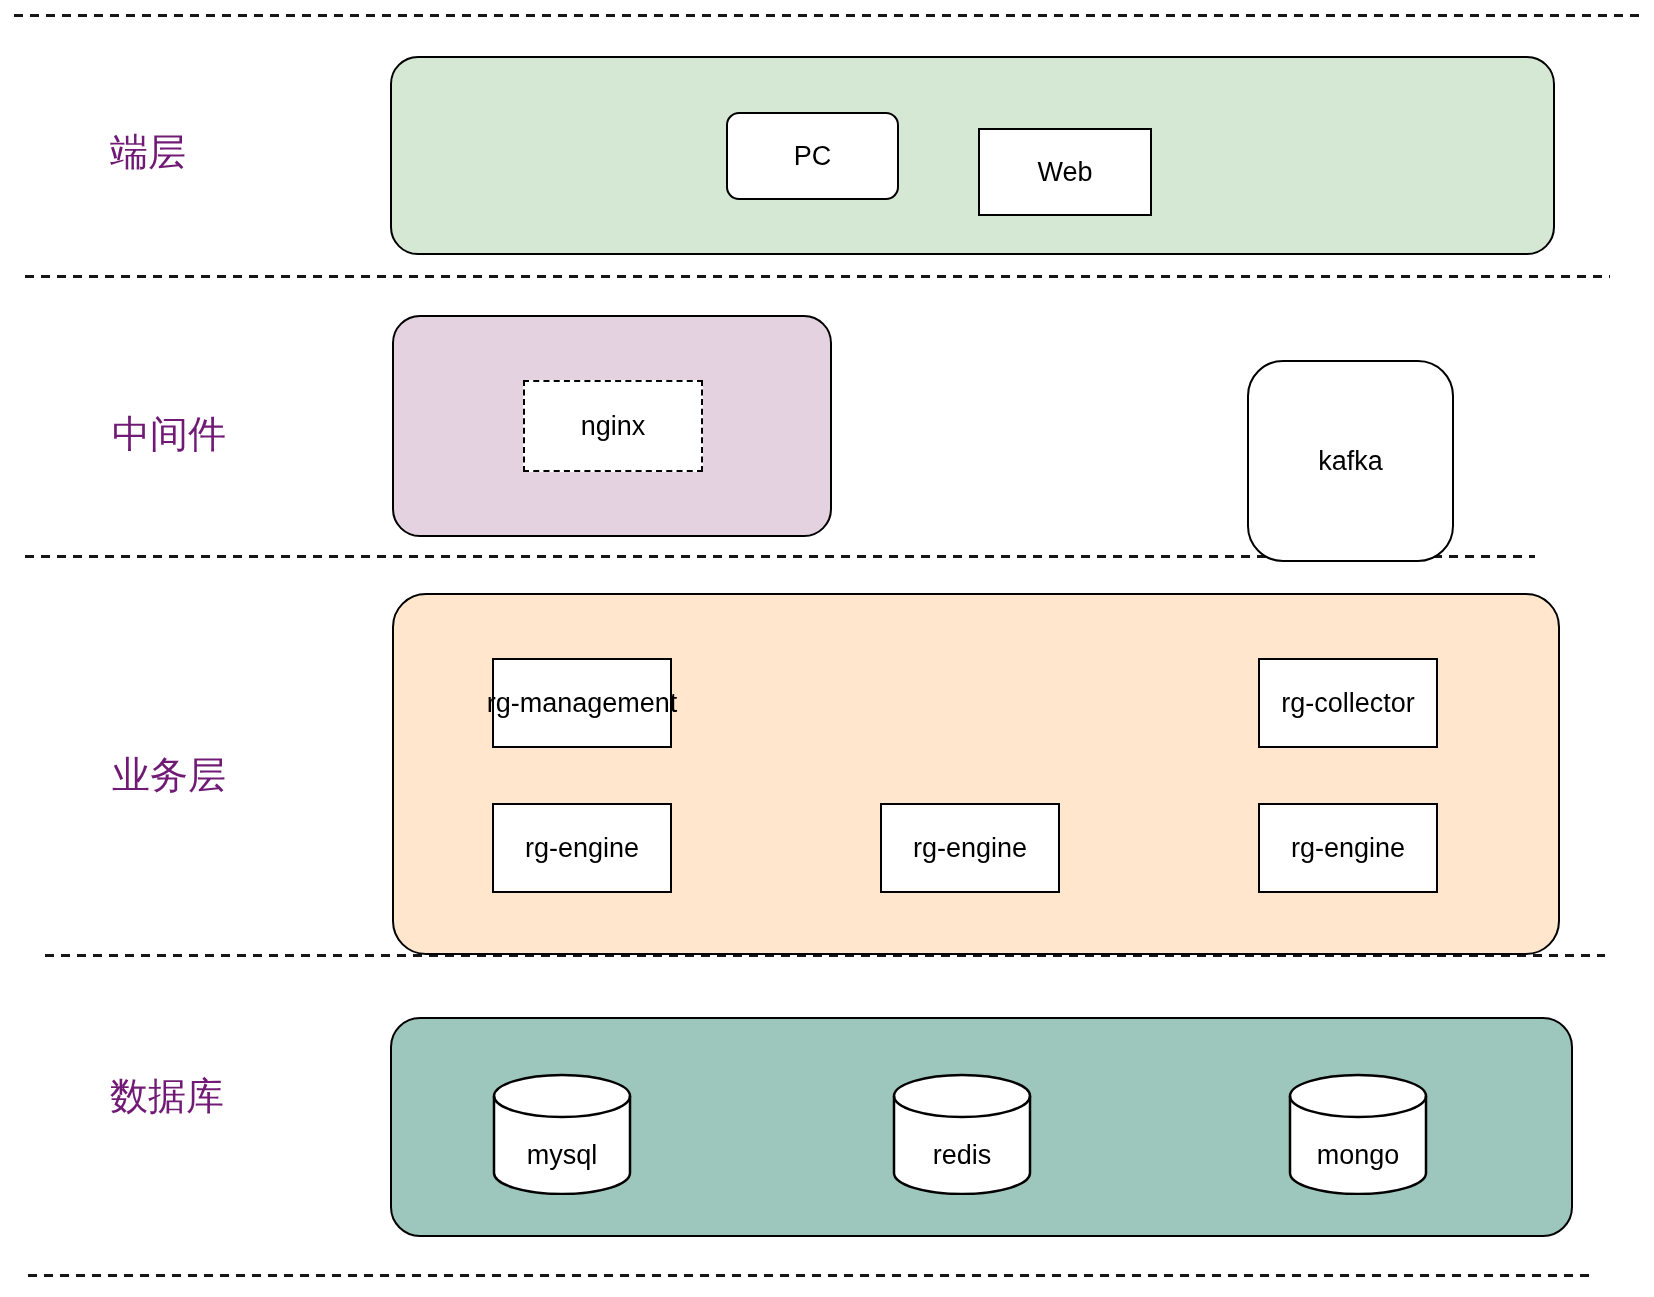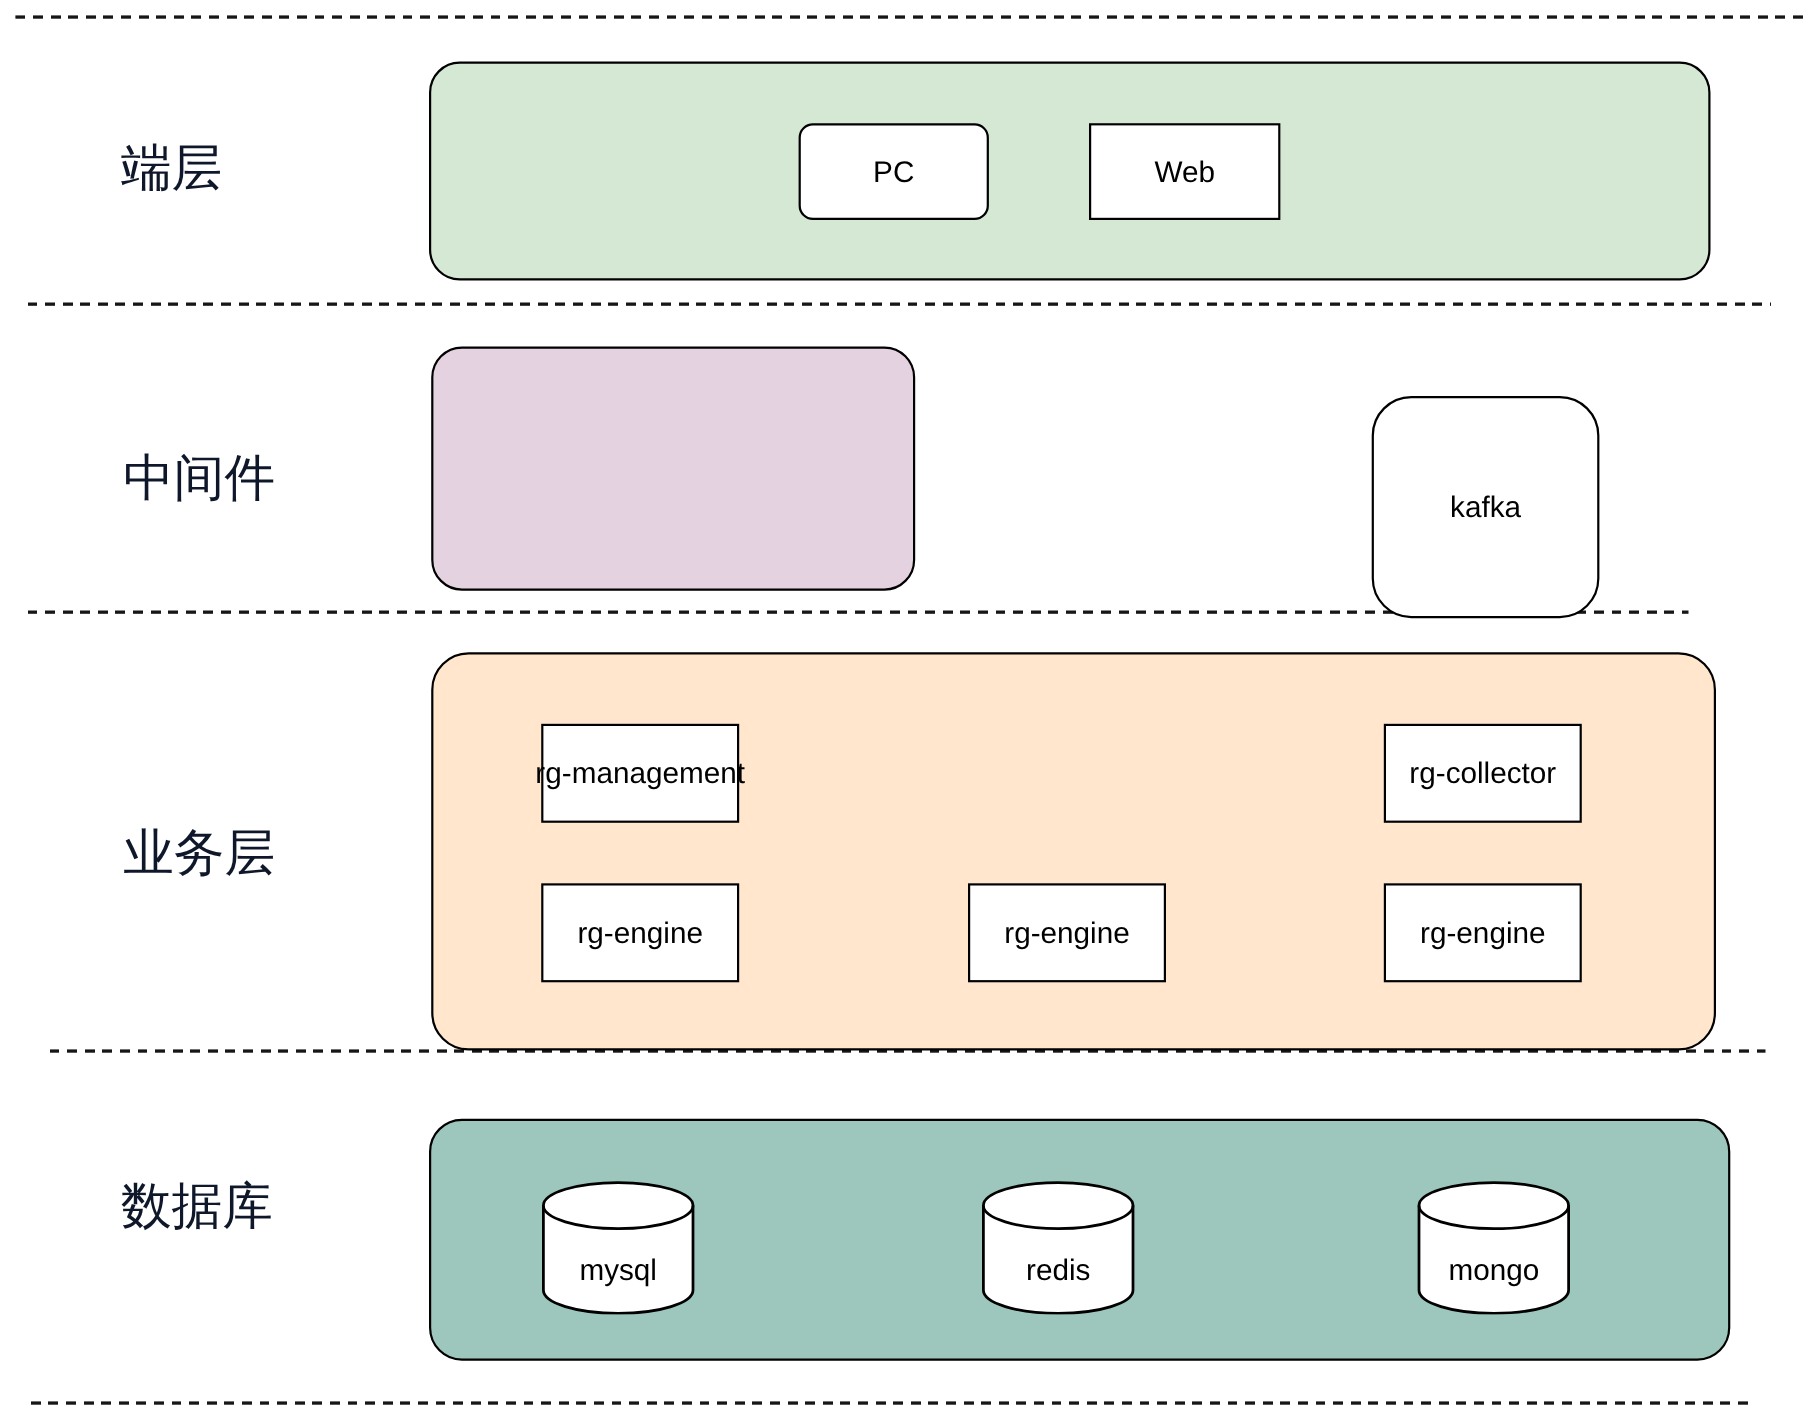--- a/index.html
+++ b/index.html
@@ -10,23 +10,23 @@
     font-family:"Liberation Sans","DejaVu Sans",sans-serif;
     color:#000;
     overflow:hidden;
   }
   .sep{
     position:absolute;height:3px;
     background:repeating-linear-gradient(90deg,#161616 0 9px,transparent 9px 16px);
   }
   .layer-label{
     position:absolute;
-    font-size:46px;
+    font-size:38px;
     line-height:44px;
-    color:#0f172a;
+    color:#701a75;
     white-space:nowrap;
   }
   .container{
     position:absolute;
     border:2px solid #000;
   }
   .container.terminal{background:var(--terminal-fill,#d5e8d4);border-radius:28px;}
   .container.middleware{background:var(--middleware-fill,#e5d2e0);border-radius:28px;}
   .container.business{background:var(--business-fill,#ffe6cc);border-radius:34px;}
   .container.database{background:var(--database-fill,#9dc6bc);border-radius:30px;}
@@ -60,23 +60,24 @@
   <div class="sep" style="left:45px;top:954px;width:1560px;"></div>
   <div class="sep" style="left:28px;top:1274px;width:1567px;"></div>
 
   <div class="layer-label" style="left:110px;top:130px;">端层</div>
   <div class="layer-label" style="left:112px;top:412px;">中间件</div>
   <div class="layer-label" style="left:112px;top:753px;">业务层</div>
   <div class="layer-label" style="left:110px;top:1074px;">数据库</div>
 
   <div class="container terminal" style="left:390px;top:56px;width:1161px;height:195px;"></div>
   <div class="node" style="left:726px;top:112px;width:169px;height:84px;border-radius:13px;">PC</div>
-  <div class="node" style="left:978px;top:112px;width:170px;height:84px;margin-left:12px;">Web</div>
+  <div class="node" style="left:978px;top:128px;width:170px;height:84px;">Web</div>
 
   <div class="container middleware" style="left:392px;top:315px;width:436px;height:218px;"></div>
+  <div class="node dashed" style="left:523px;top:380px;width:176px;height:88px;">nginx</div>
   <div class="node rounded" style="left:1247px;top:335px;width:203px;height:198px;">kafka</div>
 
   <div class="container business" style="left:392px;top:593px;width:1164px;height:358px;"></div>
   <div class="node" style="left:492px;top:658px;width:176px;height:86px;text-align:center;">rg-management</div>
   <div class="node" style="left:1258px;top:658px;width:176px;height:86px;text-align:right;">rg-collector</div>
   <div class="node" style="left:492px;top:803px;width:176px;height:86px;">rg-engine</div>
   <div class="node" style="left:880px;top:803px;width:176px;height:86px;">rg-engine</div>
   <div class="node" style="left:1258px;top:803px;width:176px;height:86px;">rg-engine</div>
 
   <div class="container database" style="left:390px;top:1017px;width:1179px;height:216px;"></div>

